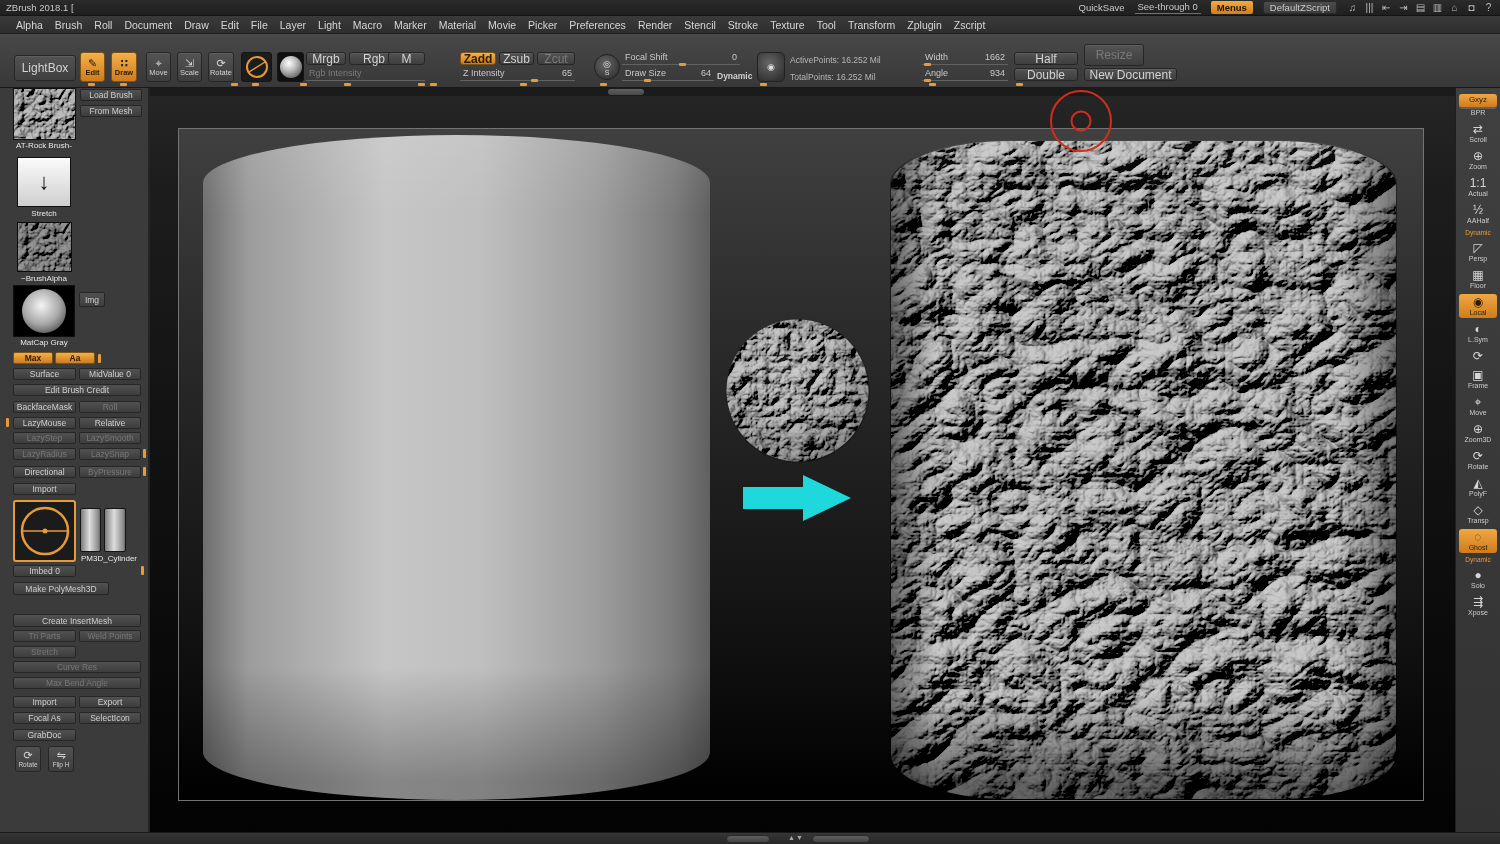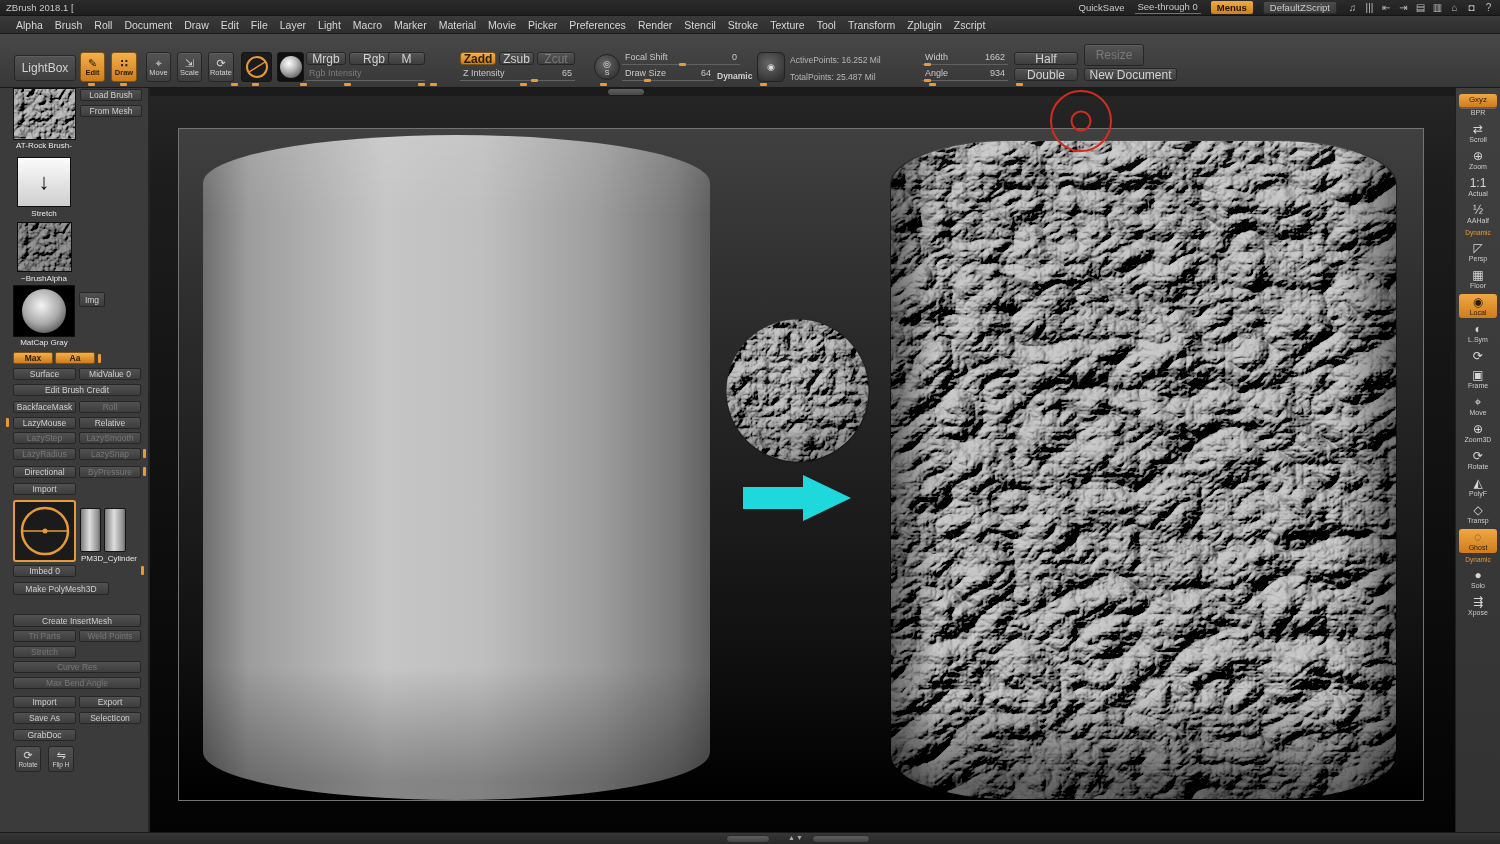--- a/index.html
+++ b/index.html
@@ -228,21 +228,21 @@
       <span>64</span>
       <span class="sl-tick" style="left:24%"></span>
     </div>
     <span class="shelf-text" style="left:717px;top:37px;font-weight:bold;color:#cfcfcf">Dynamic</span>
 
     <div class="circle-icon abs" style="left:757px;top:18px;width:28px;height:30px;border-radius:5px">
       <span>◉</span>
     </div>
 
     <span class="shelf-text" style="left:790px;top:21px">ActivePoints: 16.252 Mil</span>
-    <span class="shelf-text" style="left:790px;top:38px">TotalPoints: 25.487 Mil</span>
+    <span class="shelf-text" style="left:790px;top:38px">TotalPoints: 16.252 Mil</span>
 
     <div class="slider" style="left:922px;top:18px;width:86px;height:13px">
       <span>Width</span>
       <span>1662</span>
       <span class="sl-tick" style="left:2%"></span>
     </div>
     <div class="slider" style="left:922px;top:34px;width:86px;height:13px">
       <span>Angle</span>
       <span>934</span>
       <span class="sl-tick" style="left:2%"></span>
@@ -334,21 +334,21 @@
     <div class="t-btn" style="left:13px;top:494px;width:96px;height:13px">Make PolyMesh3D</div>
 
     <div class="t-btn" style="left:13px;top:526px;width:128px;height:13px">Create InsertMesh</div>
     <div class="t-btn dis" style="left:13px;top:542px;width:63px">Tri Parts</div>
     <div class="t-btn dis" style="left:79px;top:542px;width:62px">Weld Points</div>
     <div class="t-btn dis" style="left:13px;top:558px;width:63px">Stretch</div>
     <div class="t-btn dis" style="left:13px;top:573px;width:128px">Curve Res</div>
     <div class="t-btn dis" style="left:13px;top:589px;width:128px">Max Bend Angle</div>
     <div class="t-btn" style="left:13px;top:608px;width:63px">Import</div>
     <div class="t-btn" style="left:79px;top:608px;width:62px">Export</div>
-    <div class="t-btn" style="left:13px;top:624px;width:63px">Save As</div>
+    <div class="t-btn" style="left:13px;top:624px;width:63px">Focal As</div>
     <div class="t-btn" style="left:79px;top:624px;width:62px">SelectIcon</div>
     <div class="t-btn" style="left:13px;top:641px;width:63px">GrabDoc</div>
 
     <div class="icon-btn" style="left:15px;top:658px">
       <span class="ig">⟳</span>
       <span>Rotate</span>
     </div>
     <div class="icon-btn" style="left:48px;top:658px">
       <span class="ig">⇋</span>
       <span>Flip H</span>

